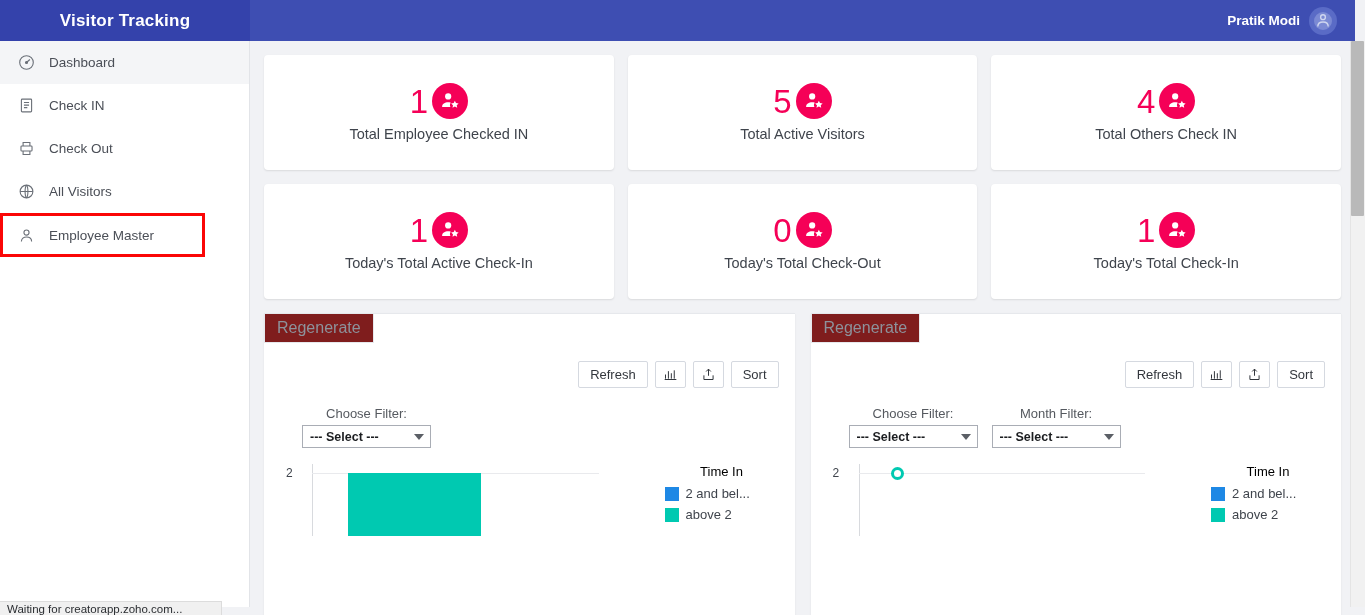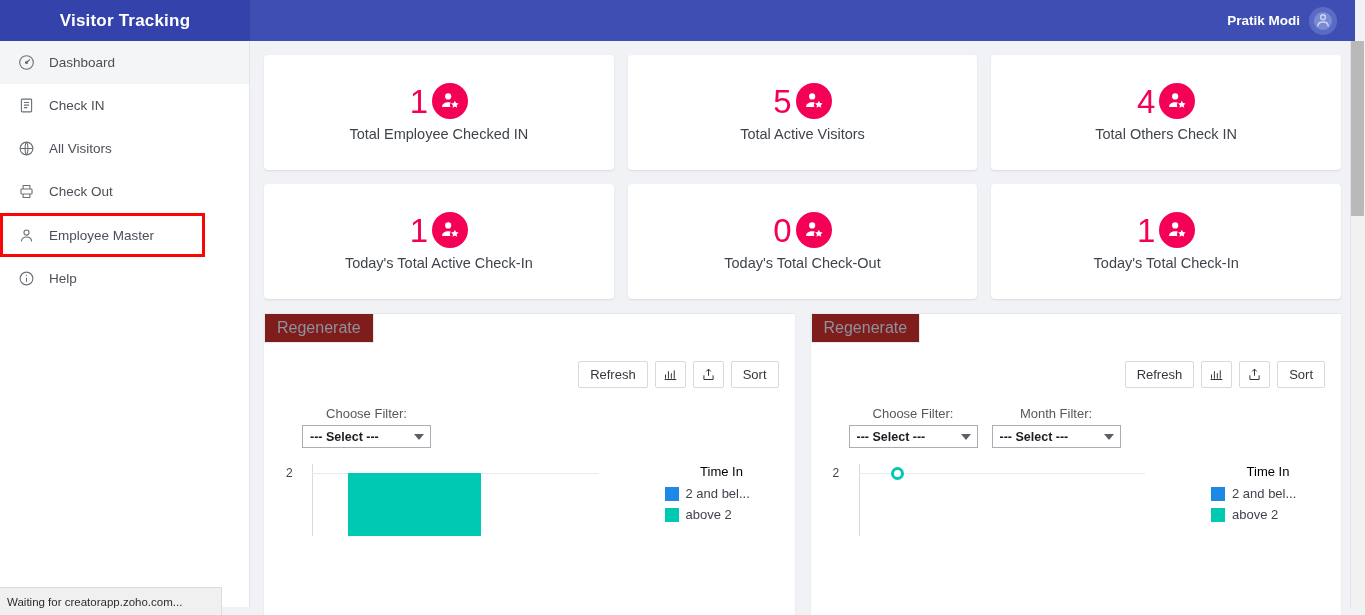--- a/index.html
+++ b/index.html
@@ -199,21 +199,21 @@
   .scrollbar-thumb {
     position: absolute; right: 1px; top: 0;
     width: 13px; height: 175px;
     background: #b9b9b9; border-radius: 1px;
     cursor: pointer;
   }
 
   
   .statusbar {
     position: absolute; left: 0; bottom: 0;
-    height: 28px; min-width: 222px;
+    height: 14px; min-width: 222px;
     background: #f0f0f0;
     border-top: 1px solid #dcdcdc;
     border-right: 1px solid #dcdcdc;
     display: flex; align-items: center;
     padding: 0 7px;
     font-size: 11.5px; color: #2a2d31;
     z-index: 50;
   }
 </style>
 </head>
@@ -254,58 +254,48 @@
           <rect x="4" y="2.5" width="12" height="15" rx="1"></rect>
           <path d="M7 6.5h6M7 9.5h6M7 12.5h4"></path>
         </svg>
       </span>
       <span>Check IN</span>
     </div>
 
     <div class="nav-item">
       <span class="nav-icon">
         <svg width="17" height="17" viewBox="0 0 20 20" fill="none" stroke="#6b7078" stroke-width="1.3">
-          <circle cx="10" cy="10" r="7.5"></circle>
-            <path d="M2.5 10h15M10 2.5c2.2 2.3 2.2 12.7 0 15M10 2.5c-2.2 2.3-2.2 12.7 0 15"></path>
-        </svg>
-      </span>
-      <span>All Visitors</span>
-    </div>
-
-    <div class="nav-item">
-      <span class="nav-icon">
-        <svg width="17" height="17" viewBox="0 0 20 20" fill="none" stroke="#6b7078" stroke-width="1.3">
           <path d="M6 7V3h8v4"></path>
             <rect x="3.5" y="7" width="13" height="6" rx="1"></rect>
           <path d="M6 13v4h8v-4"></path>
         </svg>
       </span>
       <span>Check Out</span>
+    </div>
+
+    <div class="nav-item">
+      <span class="nav-icon">
+        <svg width="17" height="17" viewBox="0 0 20 20" fill="none" stroke="#6b7078" stroke-width="1.3">
+          <circle cx="10" cy="10" r="7.5"></circle>
+            <path d="M2.5 10h15M10 2.5c2.2 2.3 2.2 12.7 0 15M10 2.5c-2.2 2.3-2.2 12.7 0 15"></path>
+        </svg>
+      </span>
+      <span>All Visitors</span>
     </div>
 
     <div class="nav-item highlight">
       <span class="nav-icon">
         <svg width="17" height="17" viewBox="0 0 20 20" fill="none" stroke="#6b7078" stroke-width="1.3">
           <circle cx="10" cy="6.5" r="3"></circle>
             <path d="M4 17c0-3.4 2.7-5.3 6-5.3s6 1.9 6 5.3"></path>
         </svg>
       </span>
       <span>Employee Master</span>
     </div>
 
-    <div class="nav-item">
-      <span class="nav-icon">
-        <svg width="17" height="17" viewBox="0 0 20 20" fill="none" stroke="#6b7078" stroke-width="1.3">
-          <circle cx="10" cy="10" r="7.5"></circle>
-            <path d="M10 9v5"></path>
-            <circle cx="10" cy="6.3" r=".8" fill="#6b7078" stroke="none"></circle>
-        </svg>
-      </span>
-      <span>Help</span>
-    </div>
   </div>
 
   <div class="content">
 
     <div class="card-row">
       <div class="stat-card">
         <div class="stat-top">
           <span class="stat-value">1</span>
           <span class="stat-badge">
             <svg width="22" height="22" viewBox="0 0 24 24" fill="#ffffff">

